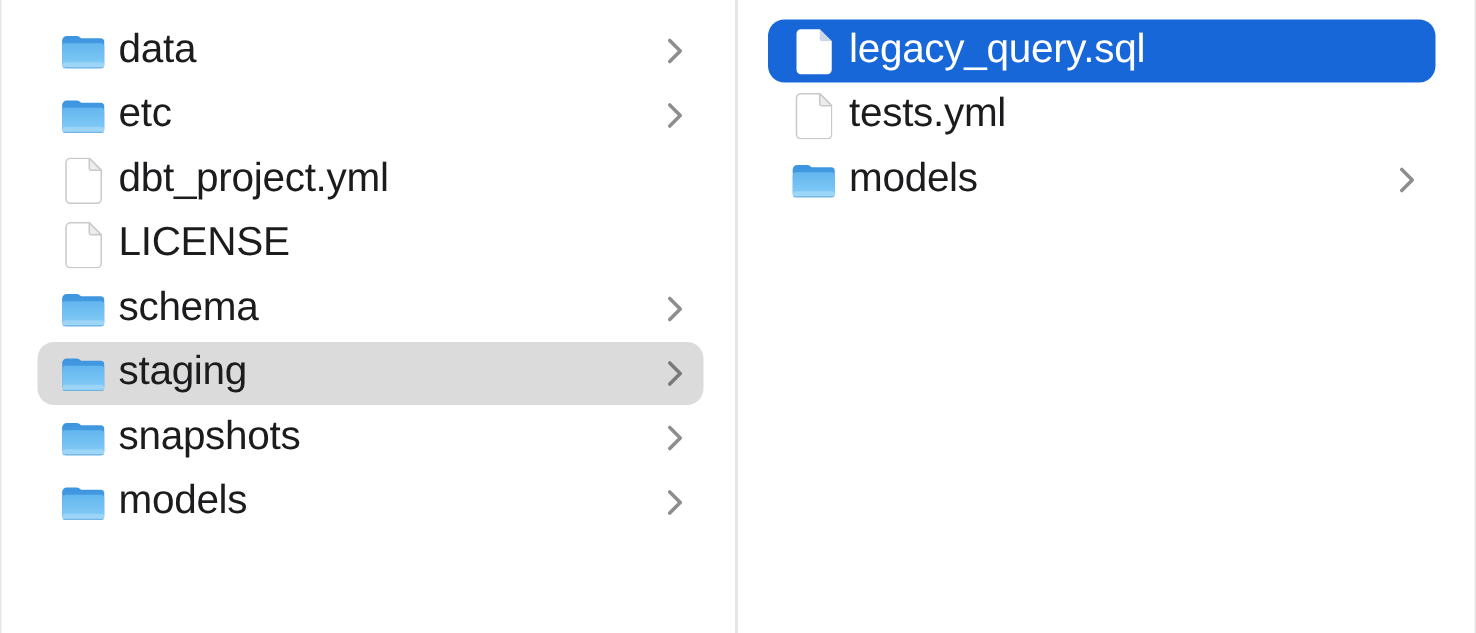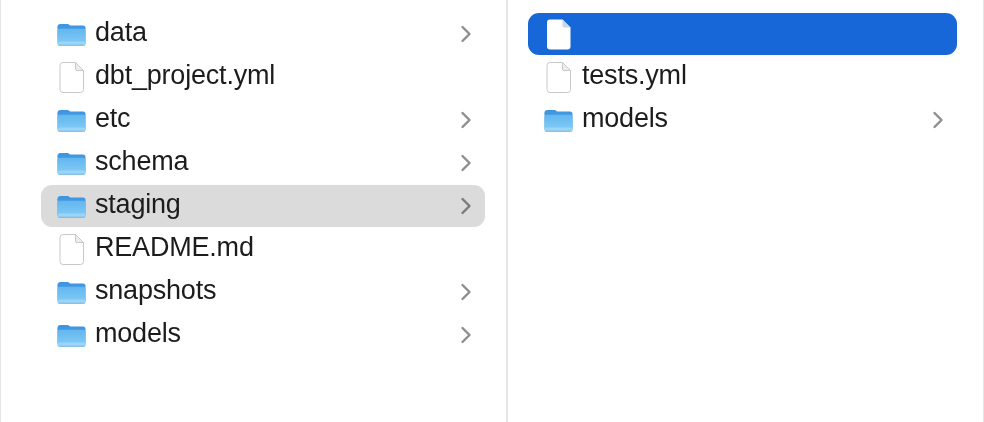--- a/index.html
+++ b/index.html
@@ -10,21 +10,21 @@
     --selected-text:#FFFFFF;
     --chevron:#8E8E8E;
   }
   *{box-sizing:border-box;margin:0;padding:0}
   html,body{width:984px;height:422px;overflow:hidden;background:#FFFFFF;
     font-family:"Liberation Sans","DejaVu Sans",sans-serif;}
   .browser{
     display:flex;height:422px;width:984px;
     border-left:1.5px solid var(--divider);
     border-right:1.5px solid var(--divider);
-    padding-left:18px;padding-right:3px;
+    padding-left:2px;padding-right:3px;
   }
   .col{padding-top:12px;overflow:hidden}
   .col-left{width:487px;flex:none}
   .col-divider{width:2px;flex:none;background:var(--divider);cursor:col-resize}
   .col-right{flex:1}
   .row{
     height:42px;margin:1px 21px 1px 22px;border-radius:11px;
     display:flex;align-items:center;padding:0 10px 0 13px;
     color:var(--text);cursor:default;
   }
@@ -87,41 +87,49 @@
       <span class="label">data</span>
       <span class="chevron">
           <svg width="12" height="20" viewBox="0 0 12 20">
             <polyline points="2.5,3 9.5,10 2.5,17"></polyline>
           </svg>
         </span>
     </div>
 
     <div class="row">
       <span class="icon">
+          <svg width="33" height="27">
+            <use href="#sym-folder"></use>
+          </svg>
+        </span>
+      <span class="label">etc</span>
+      <span class="chevron">
+          <svg width="12" height="20" viewBox="0 0 12 20">
+            <polyline points="2.5,3 9.5,10 2.5,17"></polyline>
+          </svg>
+        </span>
+    </div>
+
+    <div class="row">
+      <span class="icon">
           <svg width="25" height="31">
             <use href="#sym-file"></use>
           </svg>
         </span>
       <span class="label">dbt_project.yml</span>
     </div>
 
     <div class="row">
       <span class="icon">
-          <svg width="33" height="27">
-            <use href="#sym-folder"></use>
-          </svg>
-        </span>
-      <span class="label">etc</span>
-      <span class="chevron">
-          <svg width="12" height="20" viewBox="0 0 12 20">
-            <polyline points="2.5,3 9.5,10 2.5,17"></polyline>
-          </svg>
-        </span>
-    </div>
-
+          <svg width="25" height="31">
+            <use href="#sym-file"></use>
+          </svg>
+        </span>
+      <span class="label">LICENSE</span>
+    </div>
 
     <div class="row">
       <span class="icon">
           <svg width="33" height="27">
             <use href="#sym-folder"></use>
           </svg>
         </span>
       <span class="label">schema</span>
       <span class="chevron">
           <svg width="12" height="20" viewBox="0 0 12 20">
@@ -137,89 +145,82 @@
           </svg>
         </span>
       <span class="label">staging</span>
       <span class="chevron">
           <svg width="12" height="20" viewBox="0 0 12 20">
             <polyline points="2.5,3 9.5,10 2.5,17"></polyline>
           </svg>
         </span>
     </div>
 
+
+    <div class="row">
+      <span class="icon">
+          <svg width="33" height="27">
+            <use href="#sym-folder"></use>
+          </svg>
+        </span>
+      <span class="label">snapshots</span>
+      <span class="chevron">
+          <svg width="12" height="20" viewBox="0 0 12 20">
+            <polyline points="2.5,3 9.5,10 2.5,17"></polyline>
+          </svg>
+        </span>
+    </div>
+
+    <div class="row">
+      <span class="icon">
+          <svg width="33" height="27">
+            <use href="#sym-folder"></use>
+          </svg>
+        </span>
+      <span class="label">models</span>
+      <span class="chevron">
+          <svg width="12" height="20" viewBox="0 0 12 20">
+            <polyline points="2.5,3 9.5,10 2.5,17"></polyline>
+          </svg>
+        </span>
+    </div>
+
+  </div>
+
+  <div class="col-divider"></div>
+
+  <div class="col col-right">
+
+    <div class="row selected-blue">
+      <span class="icon">
+          <svg width="25" height="31">
+            <use href="#sym-file-selected"></use>
+          </svg>
+        </span>
+      <span class="label">legacy_query.sql</span>
+    </div>
+
     <div class="row">
       <span class="icon">
           <svg width="25" height="31">
             <use href="#sym-file"></use>
           </svg>
         </span>
-      <span class="label">README.md</span>
-    </div>
-
-    <div class="row">
-      <span class="icon">
-          <svg width="33" height="27">
-            <use href="#sym-folder"></use>
-          </svg>
-        </span>
-      <span class="label">snapshots</span>
-      <span class="chevron">
-          <svg width="12" height="20" viewBox="0 0 12 20">
-            <polyline points="2.5,3 9.5,10 2.5,17"></polyline>
-          </svg>
-        </span>
+      <span class="label">tests.yml</span>
     </div>
 
     <div class="row">
       <span class="icon">
           <svg width="33" height="27">
             <use href="#sym-folder"></use>
           </svg>
         </span>
       <span class="label">models</span>
       <span class="chevron">
           <svg width="12" height="20" viewBox="0 0 12 20">
             <polyline points="2.5,3 9.5,10 2.5,17"></polyline>
           </svg>
         </span>
     </div>
 
   </div>
 
-  <div class="col-divider"></div>
-
-  <div class="col col-right">
-
-    <div class="row selected-blue">
-      <span class="icon">
-          <svg width="25" height="31">
-            <use href="#sym-file-selected"></use>
-          </svg>
-        </span>
-    </div>
-
-    <div class="row">
-      <span class="icon">
-          <svg width="25" height="31">
-            <use href="#sym-file"></use>
-          </svg>
-        </span>
-      <span class="label">tests.yml</span>
-    </div>
-
-    <div class="row">
-      <span class="icon">
-          <svg width="33" height="27">
-            <use href="#sym-folder"></use>
-          </svg>
-        </span>
-      <span class="label">models</span>
-      <span class="chevron">
-          <svg width="12" height="20" viewBox="0 0 12 20">
-            <polyline points="2.5,3 9.5,10 2.5,17"></polyline>
-          </svg>
-        </span>
-    </div>
-
-  </div>
-
 </div>
 
 </body></html>

